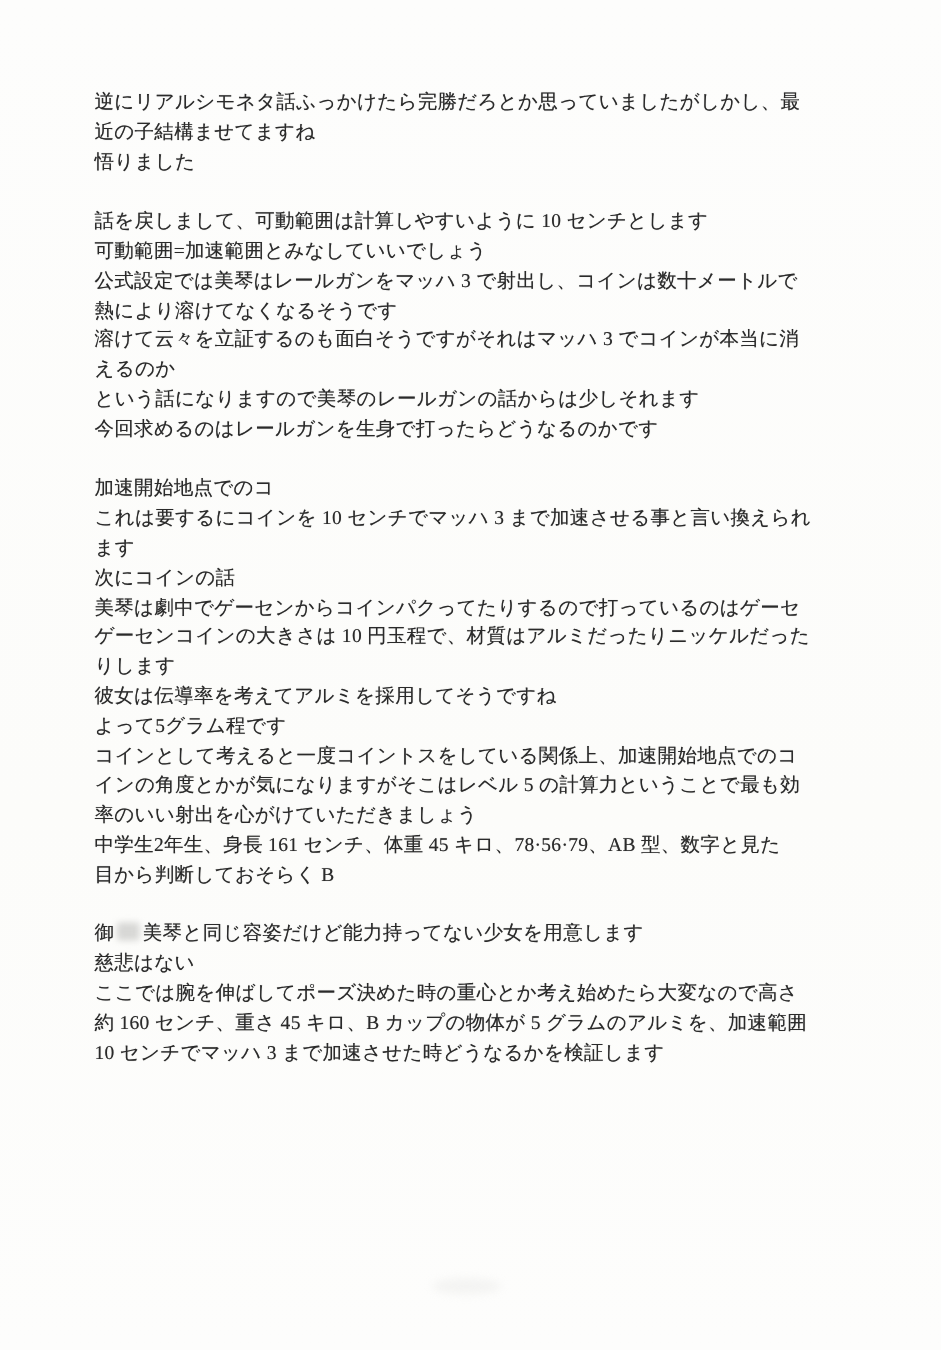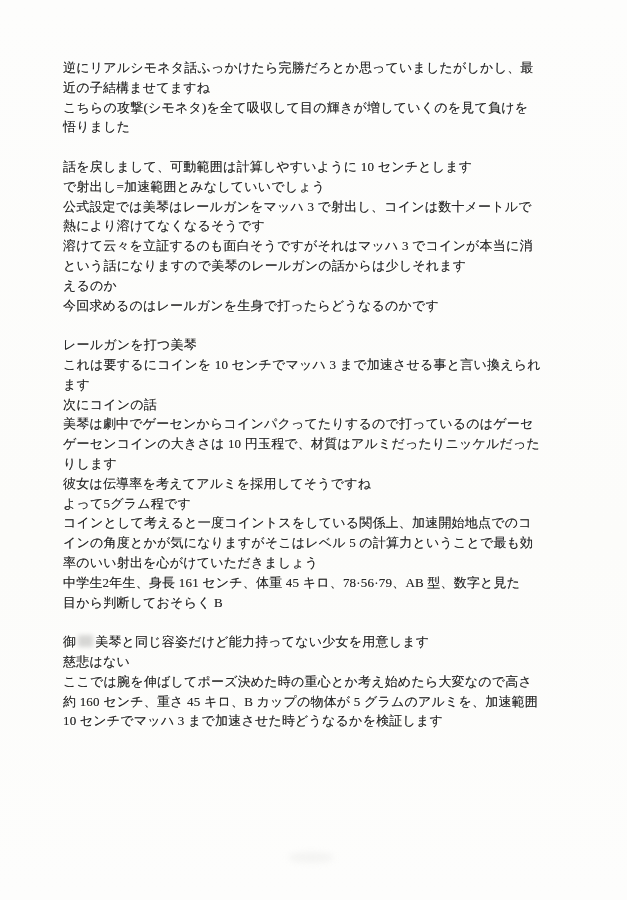--- a/index.html
+++ b/index.html
@@ -59,33 +59,32 @@
     opacity: 0.45;
   }
 </style>
 </head>
 <body>
 
 <div class="page">
   <div class="text-block" id="doc-lines">
       <div class="line">逆にリアルシモネタ話ふっかけたら完勝だろとか思っていましたがしかし、最</div>
       <div class="line">近の子結構ませてますね</div>
-      <div class="line">こちらの攻撃(シモネタ)を全て吸収して目の輝きが増していくのを見て負けを</div>
       <div class="line">悟りました</div>
       <div class="line blank">&nbsp;</div>
       <div class="line">話を戻しまして、可動範囲は計算しやすいように 10 センチとします</div>
-      <div class="line">で射出し=加速範囲とみなしていいでしょう</div>
+      <div class="line">可動範囲=加速範囲とみなしていいでしょう</div>
       <div class="line">公式設定では美琴はレールガンをマッハ 3 で射出し、コインは数十メートルで</div>
       <div class="line">熱により溶けてなくなるそうです</div>
       <div class="line">溶けて云々を立証するのも面白そうですがそれはマッハ 3 でコインが本当に消</div>
+      <div class="line">えるのか</div>
       <div class="line">という話になりますので美琴のレールガンの話からは少しそれます</div>
-      <div class="line">えるのか</div>
       <div class="line">今回求めるのはレールガンを生身で打ったらどうなるのかです</div>
       <div class="line blank">&nbsp;</div>
-      <div class="line">レールガンを打つ美琴</div>
+      <div class="line">加速開始地点でのコ</div>
       <div class="line">これは要するにコインを 10 センチでマッハ 3 まで加速させる事と言い換えられ</div>
       <div class="line">ます</div>
       <div class="line">次にコインの話</div>
       <div class="line">美琴は劇中でゲーセンからコインパクってたりするので打っているのはゲーセ</div>
       <div class="line">ゲーセンコインの大きさは 10 円玉程で、材質はアルミだったりニッケルだった</div>
       <div class="line">りします</div>
       <div class="line">彼女は伝導率を考えてアルミを採用してそうですね</div>
       <div class="line">よって5グラム程です</div>
       <div class="line">コインとして考えると一度コイントスをしている関係上、加速開始地点でのコ</div>
       <div class="line">インの角度とかが気になりますがそこはレベル 5 の計算力ということで最も効</div>

